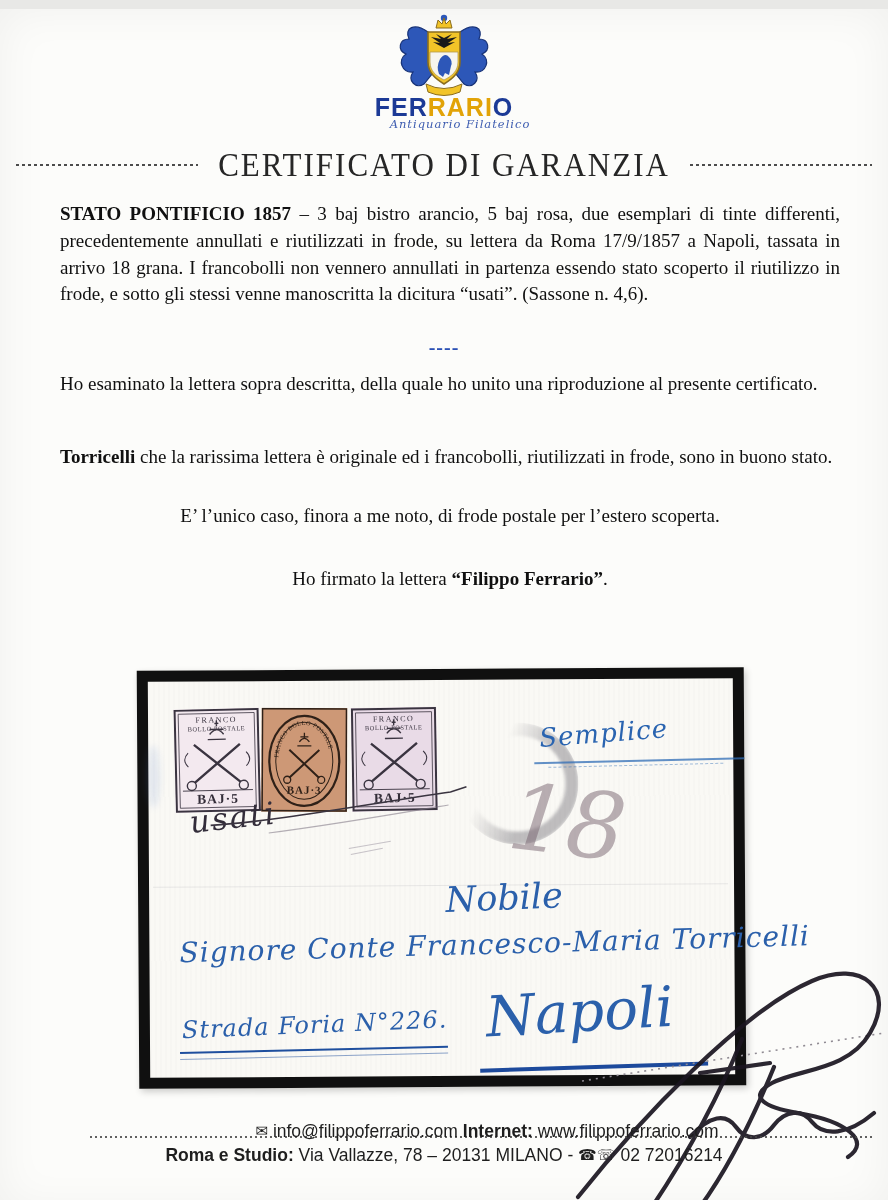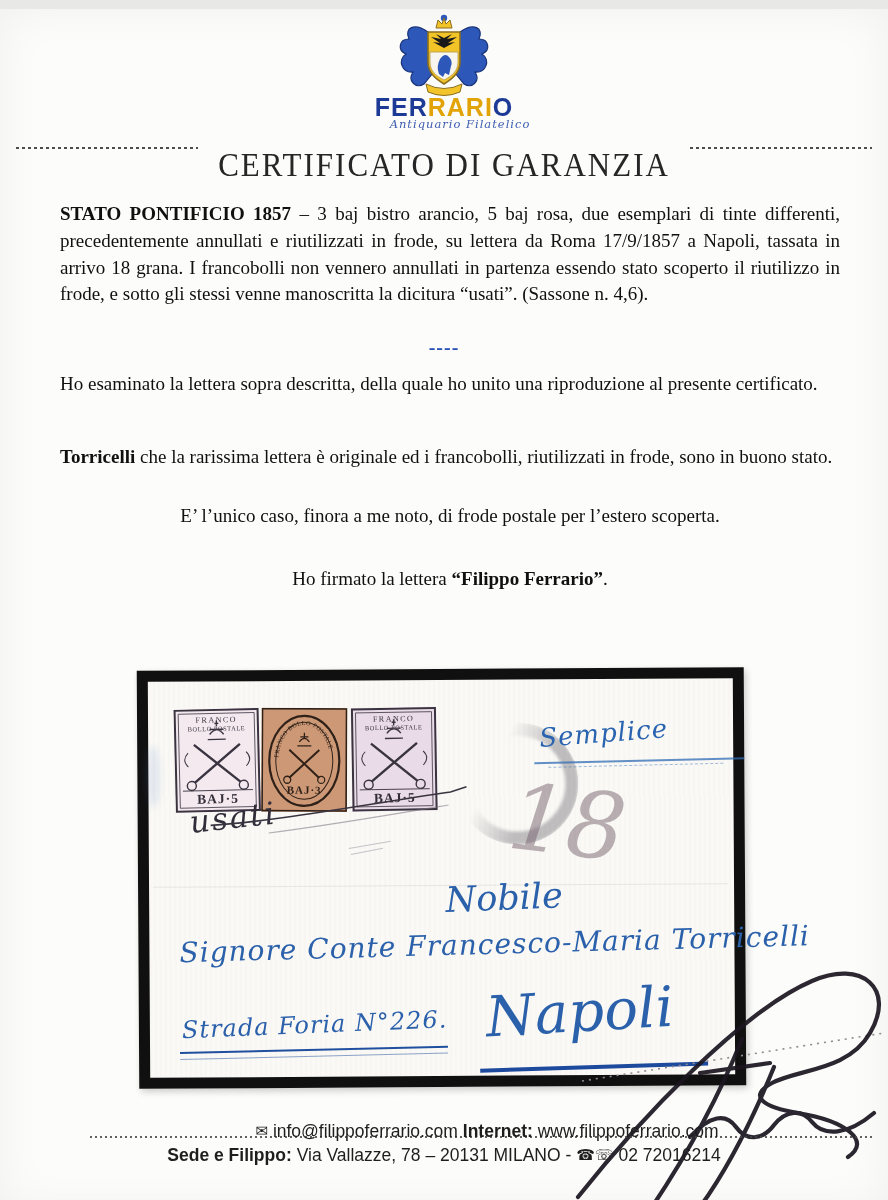--- a/index.html
+++ b/index.html
@@ -11,21 +11,21 @@
   }
   
   .crest{position:absolute;left:50%;top:3px;transform:translateX(-50%);}
   .wordmark{position:absolute;top:84px;left:0;width:100%;text-align:center;
     font-family:"Liberation Sans",sans-serif;font-weight:bold;font-size:25px;letter-spacing:1px;}
   .wm-blue{color:#1c3a96;}
   .wm-gold{color:#e2a307;}
   .tagline{position:absolute;top:108px;left:16px;width:100%;text-align:center;
     font-family:"DejaVu Serif",serif;font-style:italic;font-size:11.5px;color:#3d5cb0;letter-spacing:1px;}
   
-  .title-row{position:absolute;top:138px;left:0;width:100%;display:flex;align-items:flex-start;justify-content:center;gap:20px;}
+  .title-row{position:absolute;top:138px;left:0;width:100%;display:flex;align-items:center;justify-content:center;gap:20px;}
   .dash-line{width:182px;height:2px;
     background:repeating-linear-gradient(90deg,#4c4c4c 0 3px,transparent 3px 6px);}
   .cert-title{font-family:"Liberation Serif",serif;font-size:31px;letter-spacing:2px;color:#262626;
     transform:scaleY(1.12);white-space:nowrap;}
   
   .para{position:absolute;left:60px;width:780px;font-size:19px;line-height:1.41;text-align:justify;color:#101010;}
   .lead-bold{font-weight:bold;}
   .blue-sep{position:absolute;top:327px;left:0;width:100%;text-align:center;
     color:#2b50b5;font-weight:bold;font-size:20px;letter-spacing:1px;}
   .dateline{position:absolute;left:55px;top:606px;font-size:20.5px;color:#101010;}
@@ -210,16 +210,16 @@
     <g stroke="#1a1520" stroke-width="4.2" fill="none" stroke-linecap="round" opacity=".92">
       <path d="M578 1188 C640 1110 742 1002 812 972 C862 950 896 980 870 1024 C848 1062 798 1060 772 1074 C748 1087 762 1098 798 1104 C846 1112 872 1132 848 1148"></path>
       <path d="M690 1128 C710 1106 726 1104 736 1118 C746 1132 762 1132 774 1116 C786 1101 802 1100 812 1113 C824 1128 848 1126 874 1104"></path>
       <path d="M742 1030 C718 1090 684 1150 652 1198"></path>
       <path d="M774 1058 C752 1112 726 1162 700 1198"></path>
       <path d="M700 1064 L770 1054"></path>
     </g>
   </svg>
 
   <div class="footer-rule"></div>
-  <div class="footer-line fl1"><span class="f-bold">Sede e Filippo:</span><span> Via Vallazze, 78 – 20131 MILANO - </span><span class="f-icon">☎</span><span class="f-icon">☏</span><span> 02 72016214</span></div>
+  <div class="footer-line fl1"><span class="f-bold">Roma e Studio:</span><span> Via Vallazze, 78 – 20131 MILANO - </span><span class="f-icon">☎</span><span class="f-icon">☏</span><span> 02 72016214</span></div>
   <div class="footer-line fl2"><span class="f-icon">✉</span><span> info@filippoferrario.com   </span><span class="f-bold">Internet:</span><span> www.filippoferrario.com</span></div>
 
 </div>
 
 </body></html>

